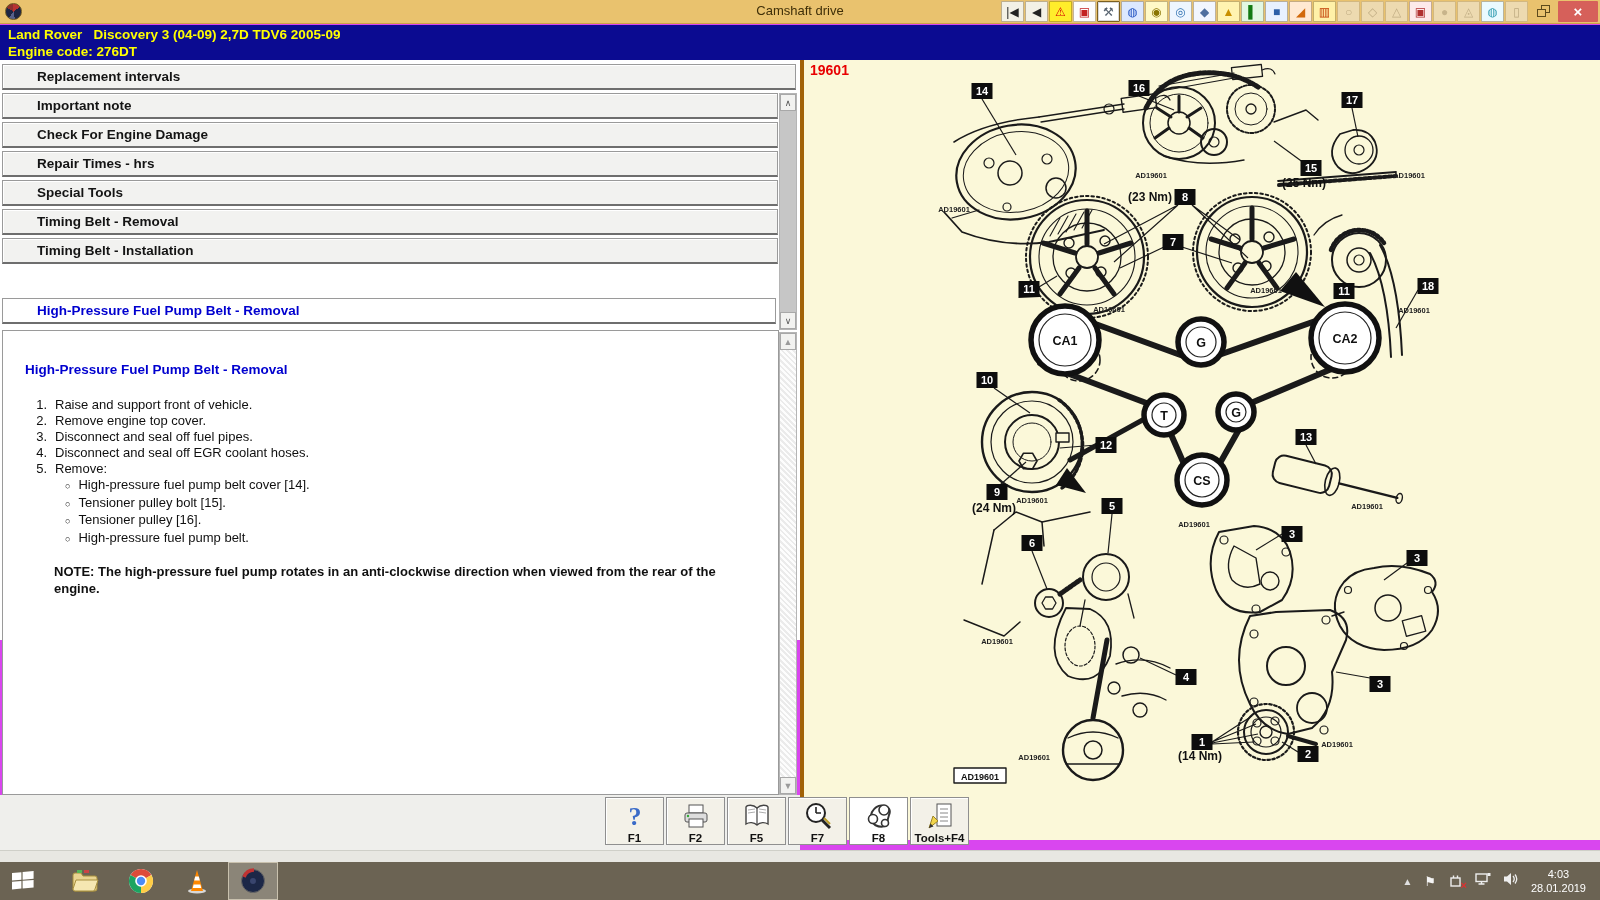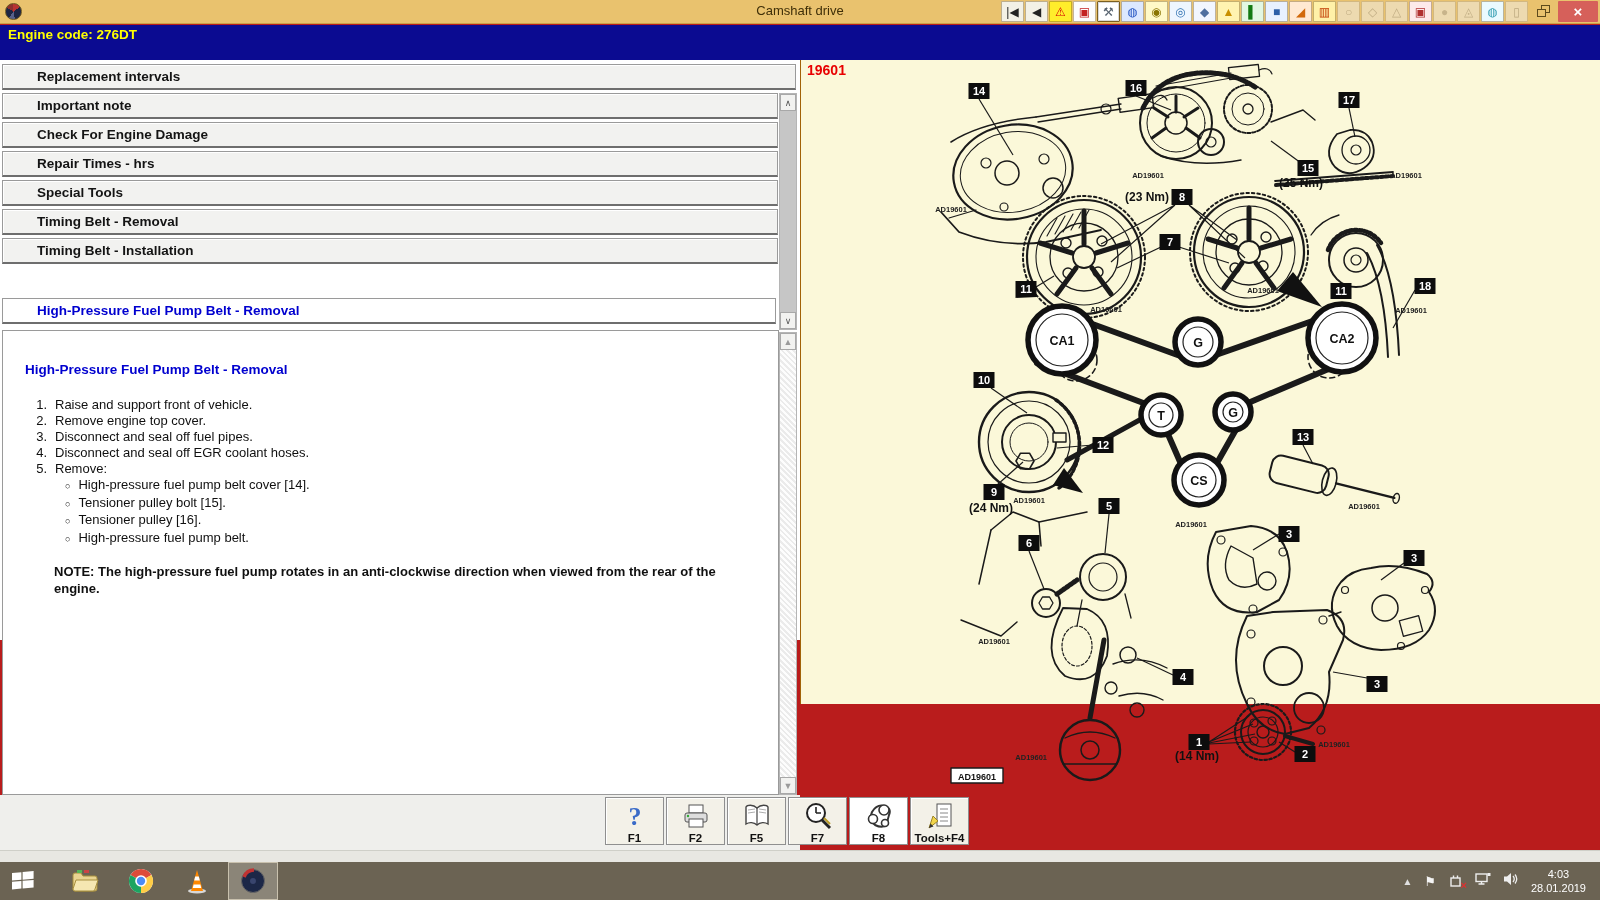--- a/index.html
+++ b/index.html
@@ -1,17 +1,17 @@
 <!DOCTYPE html>
 <html><head>
 <meta charset="utf-8">
 <style>
 *{margin:0;padding:0;box-sizing:border-box}
 body{font-family:"Liberation Sans",sans-serif;background:#555}
-.screen{position:relative;width:1600px;height:900px;background:#b91c1c;overflow:hidden}
+.screen{position:relative;width:1600px;height:900px;background:#d946ef;overflow:hidden}
 
 
 .titlebar{position:absolute;left:0;top:0;width:1600px;height:24px;background:#e9c26e;border-bottom:1px solid #caa048}
 .app-logo{position:absolute;left:5px;top:3px;width:17px;height:17px;border-radius:50%;
  background:conic-gradient(#b83232 0 55deg,#1d2544 55deg 170deg,#56608a 170deg 215deg,#1d2544 215deg 300deg,#8d2f2f 300deg);border:1px solid #6a5520}
 .win-title{position:absolute;left:0;right:0;top:3px;text-align:center;font-size:13px;color:#3f2f08}
 .tb-right{position:absolute;right:2px;top:1px;display:flex;align-items:center;gap:2px}
 .tb-icons{display:flex;gap:1px;margin-right:6px}
 .tb-ic{width:23px;height:21px;display:flex;align-items:center;justify-content:center;
  font-size:12px;line-height:1;border:1px solid rgba(125,95,35,.45);border-radius:1px;cursor:default;overflow:hidden}
@@ -61,21 +61,21 @@
 
 
 .fbar{position:absolute;left:605px;top:797px;display:flex;gap:2px}
 .fbtn{width:59px;height:48px;background:#f3f1e8;border:1px solid #8f8f8f;box-shadow:inset 1px 1px 0 #fff;
  display:flex;flex-direction:column;align-items:center;justify-content:flex-start;cursor:pointer}
 .fbtn.active{background:#ffffff}
 .fbtn .ficon{height:34px;display:flex;align-items:center;justify-content:center;margin-top:1px}
 .fbtn .flabel{font-size:11.5px;font-weight:bold;color:#111}
 
 
-.diagram{position:absolute;left:800px;top:60px;width:800px;height:644px;background:#fbf8d9;border-left:1px solid #a16207}
+.diagram{position:absolute;left:800px;top:60px;width:800px;height:780px;background:#fbf8d9;border-left:4px solid #a16207}
 .fig-num{position:absolute;left:6px;top:2px;color:#e80000;font-weight:bold;font-size:14px}
 .diagram svg{position:absolute;left:0;top:0}
 
 
 .taskbar{position:absolute;left:0;top:862px;width:1600px;height:38px;background:#6b6353;display:flex;align-items:center}
 .startbtn{width:46px;height:38px;display:flex;align-items:center;justify-content:center}
 .tk-ic{width:50px;height:38px;display:flex;align-items:center;justify-content:center;margin-right:6px}
 .tk-ic.activeapp{background:rgba(255,255,255,.22);border:1px solid #c9c1ae}
 .tray{margin-left:auto;display:flex;align-items:center;gap:12px;padding-right:14px;color:#f2f2f2}
 .tray .chev{font-size:10px;color:#e0e0e0}
@@ -119,20 +119,21 @@
         </div>
       <span class="restore-btn">
           <i class="r1"></i>
           <i class="r2"></i>
         </span>
       <span class="close-btn">×</span>
     </div>
   </div>
 
   <div class="vehheader">
+    <div>Land Rover   Discovery 3 (04-09) 2,7D TDV6 2005-09</div>
     <div>Engine code: 276DT</div>
   </div>
 
   <div class="leftzone">
     <div class="secrow" id="row-top">Replacement intervals</div>
     <div id="rows">
         <div class="secrow">Important note</div>
         <div class="secrow">Check For Engine Damage</div>
         <div class="secrow">Repair Times - hrs</div>
         <div class="secrow">Special Tools</div>

